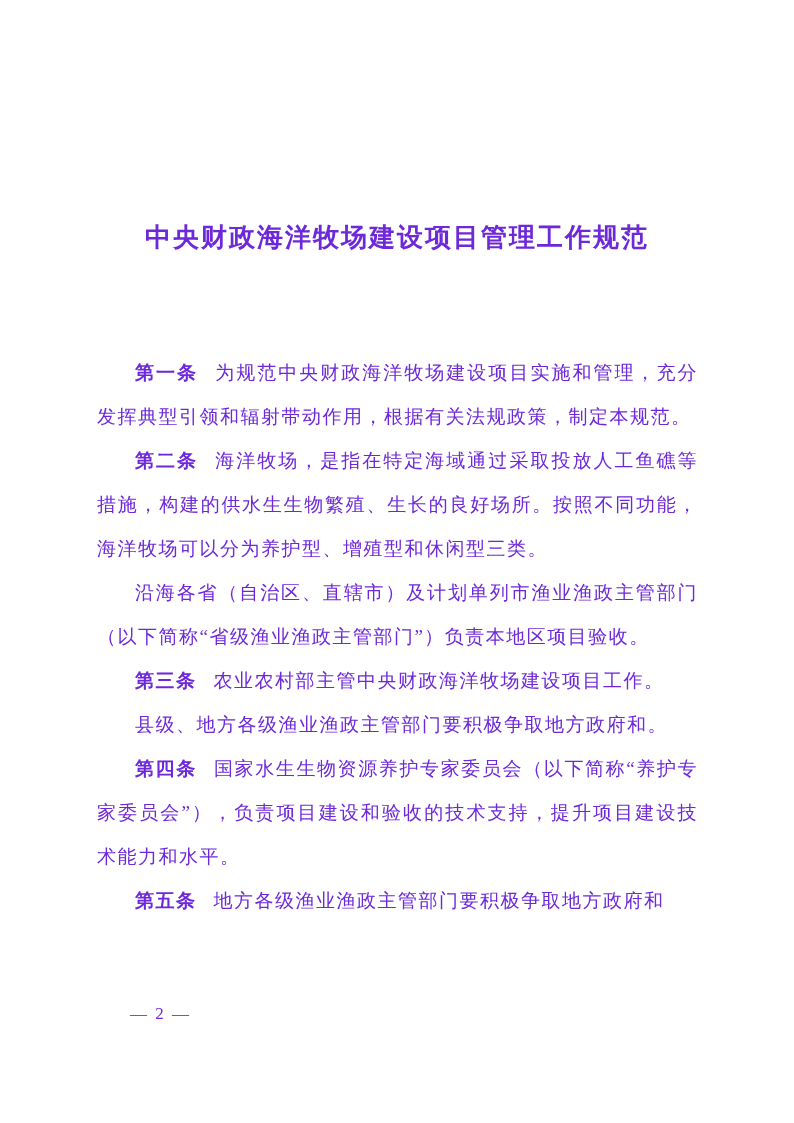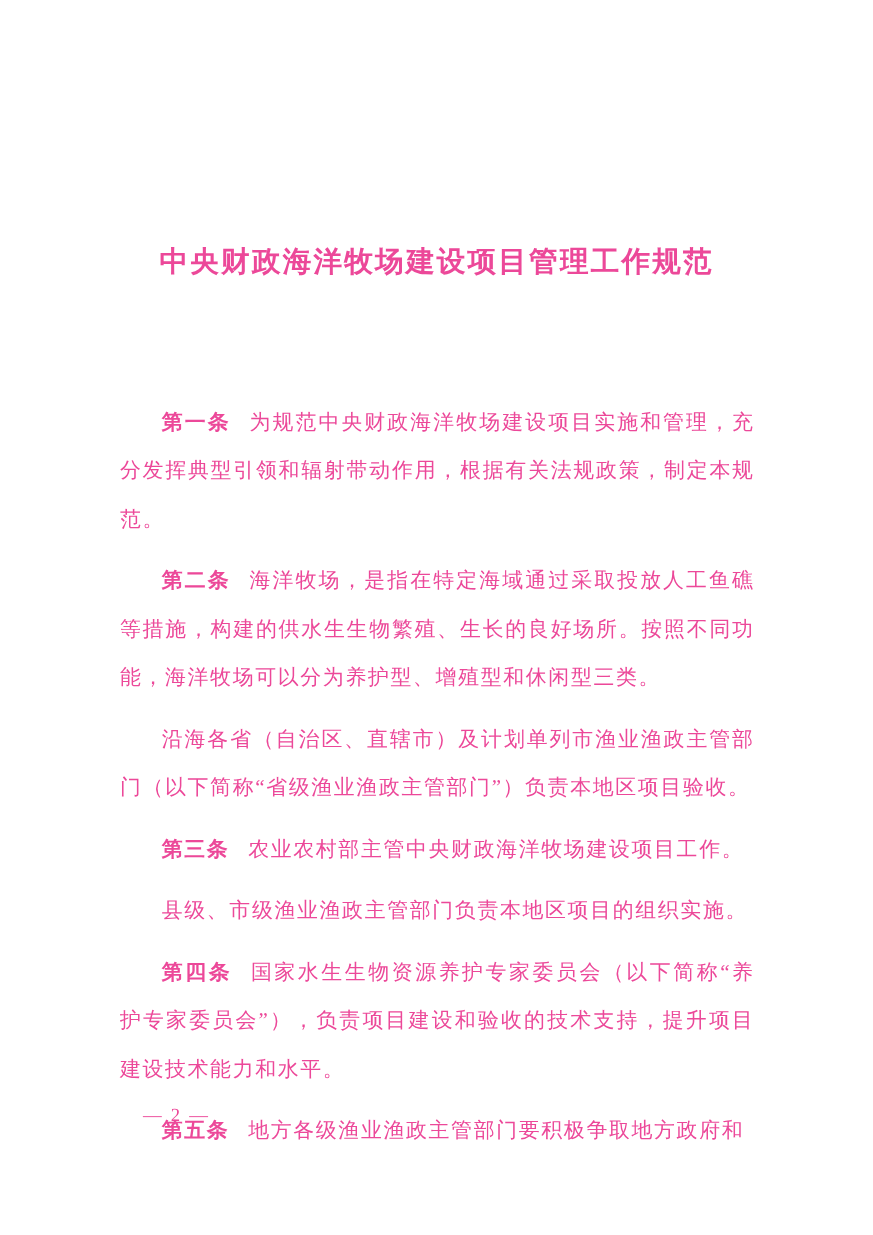--- a/index.html
+++ b/index.html
@@ -5,21 +5,21 @@
   html, body {
     margin: 0;
     padding: 0;
     background: #ffffff;
   }
   .page {
     position: relative;
     width: 794px;
     height: 1123px;
     background: #ffffff;
-    color: #ec4899;
+    color: #6d28d9;
     font-family: "Liberation Serif", "DejaVu Serif", serif;
     overflow: hidden;
     margin: 0 auto;
   }
   .doc-title {
     position: absolute;
     top: 220px;
     left: 0;
     width: 100%;
     margin: 0;
@@ -41,21 +41,21 @@
     letter-spacing: 2px;
     white-space: pre;
   }
   .body-text {
     position: absolute;
     top: 351px;
     left: 97px;
     width: 601px;
   }
   .body-text p {
-    margin: 12px;
+    margin: 0;
     font-size: 19px;
     line-height: 44px;
     letter-spacing: 1.5px;
     text-align: justify;
     text-indent: 2em;
   }
   .para-label {
     font-weight: bold;
   }
   .para-label:not(:empty) {
@@ -91,21 +91,21 @@
 
     <p>
       <span class="para-label"></span><span>沿海各省（自治区、直辖市）及计划单列市渔业渔政主管部门（以下简称“省级渔业渔政主管部门”）负责本地区项目验收。</span>
     </p>
 
     <p>
       <span class="para-label">第三条</span><span>农业农村部主管中央财政海洋牧场建设项目工作。</span>
     </p>
 
     <p>
-      <span class="para-label"></span><span>县级、市级渔业渔政主管部门负责本地区项目的组织实施。</span>
+      <span class="para-label"></span><span>县级、地方各级渔业渔政主管部门要积极争取地方政府和。</span>
     </p>
 
     <p>
       <span class="para-label">第四条</span><span>国家水生生物资源养护专家委员会（以下简称“养护专家委员会”），负责项目建设和验收的技术支持，提升项目建设技术能力和水平。</span>
     </p>
 
     <p>
       <span class="para-label">第五条</span><span>地方各级渔业渔政主管部门要积极争取地方政府和</span>
     </p>
 

